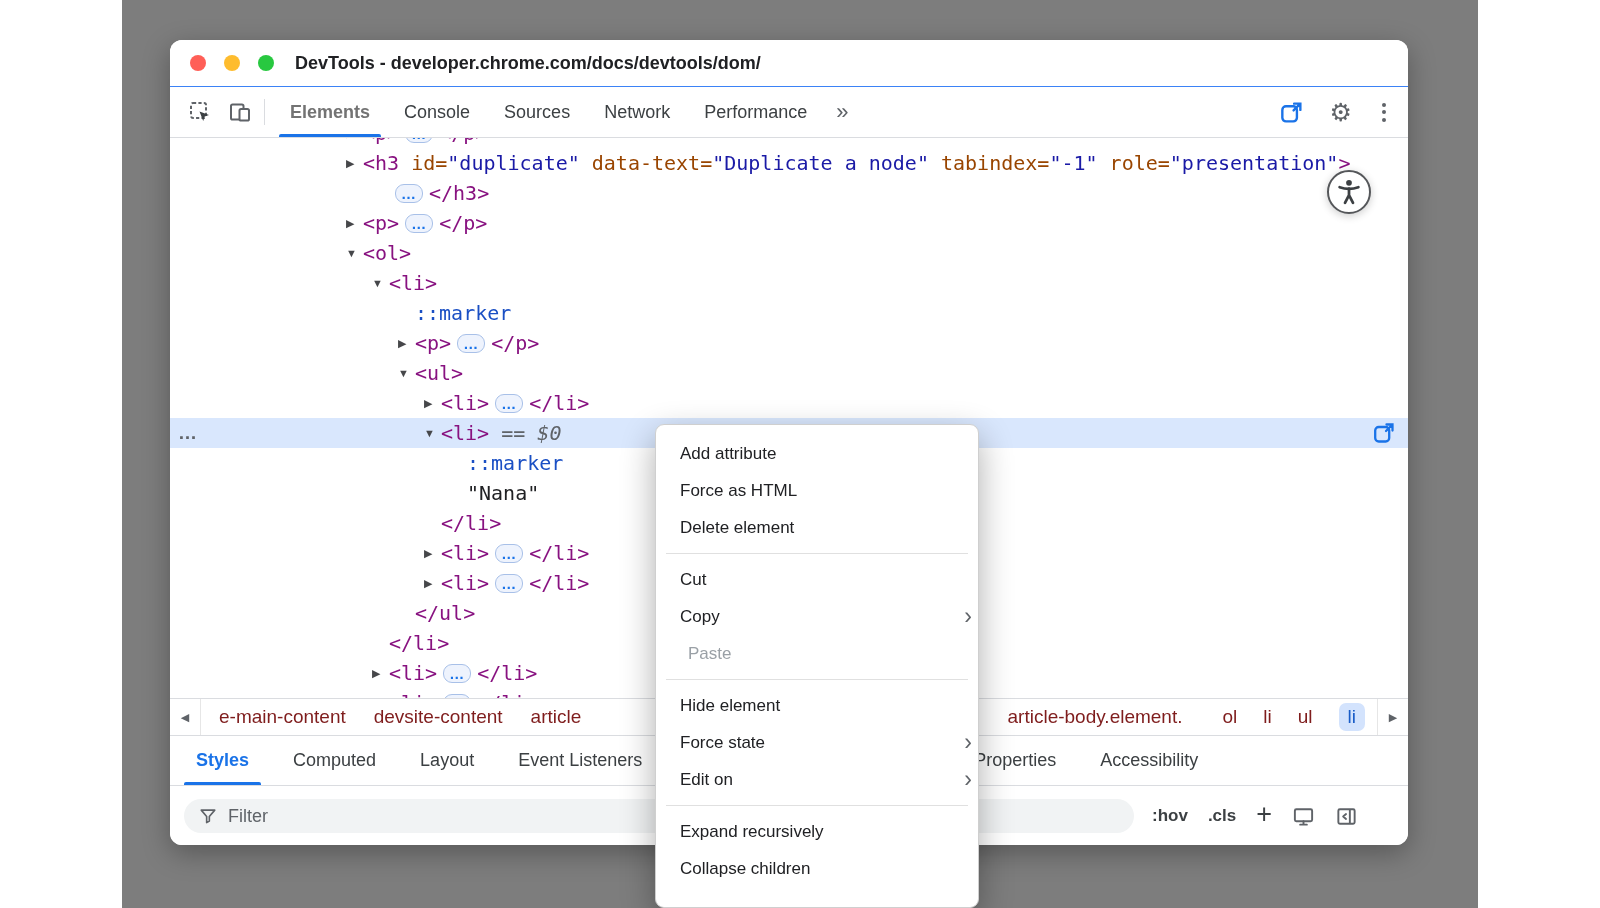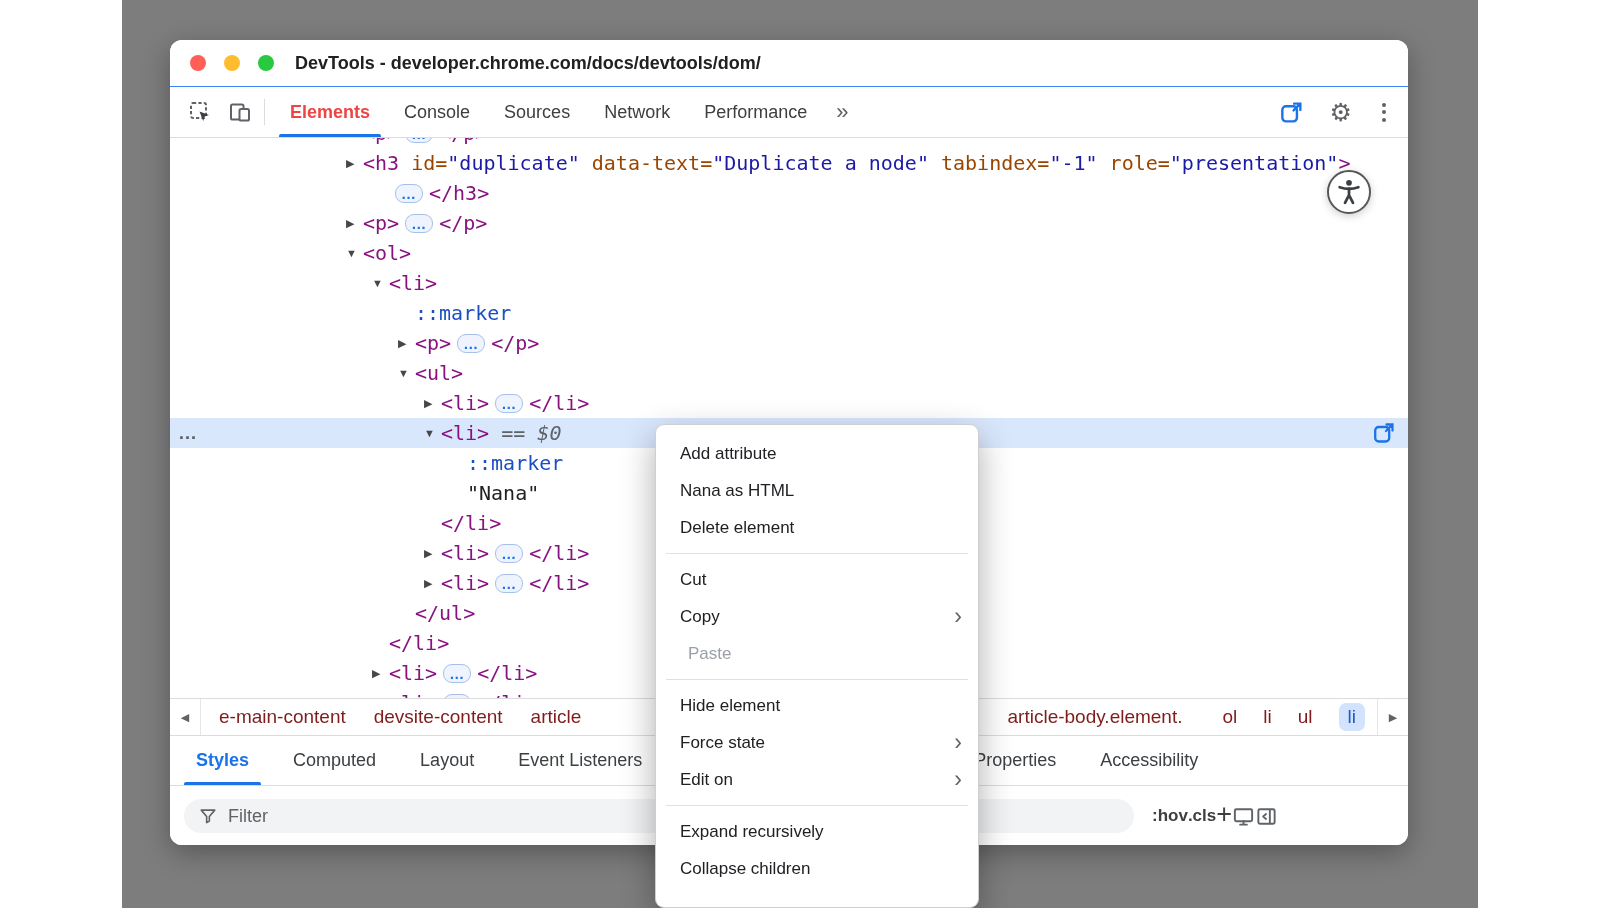--- a/index.html
+++ b/index.html
@@ -15,21 +15,21 @@
   .lights{position:absolute;left:20px;top:0;height:100%;display:flex;align-items:center;gap:18px;}
   .light{width:16px;height:16px;border-radius:50%;display:inline-block;}
   .light.red{background:#ff5f57;}.light.yellow{background:#febc2e;}.light.green{background:#28c840;}
   .wtitle{margin-left:125px;font-size:18px;font-weight:700;color:#202124;}
 
   .toolbar{height:50px;display:flex;align-items:stretch;border-bottom:1px solid #dadce0;position:relative;background:#fff;}
   .tb-icons{display:flex;align-items:center;gap:16px;padding:0 10px 0 18px;}
   .tb-sep{width:1px;height:26px;background:#dadce0;align-self:center;margin:0 8px 0 2px;}
   #tab-strip{display:flex;align-items:stretch;}
   .ttab{display:flex;align-items:center;padding:0 17px;font-size:18px;color:#3c4043;position:relative;}
-  .ttab.selected{color:#ef4444;font-weight:700;}
+  .ttab.selected{color:#737373;font-weight:700;}
   .ttab.selected::after{content:"";position:absolute;left:6px;right:6px;bottom:0;height:3px;background:#1a73e8;border-radius:2px 2px 0 0;}
   .ttab.more{font-size:22px;color:#5f6368;padding:0 12px;}
   .tb-right{position:absolute;right:18px;top:0;height:100%;display:flex;align-items:center;gap:26px;}
   .gear{font-size:25px;color:#5f6368;line-height:1;}
   .kebab{display:flex;flex-direction:column;gap:3.5px;padding:4px;}
   .kebab i{width:4px;height:4px;border-radius:50%;background:#5f6368;}
 
   
   .tree{position:absolute;left:0;right:0;top:98px;height:560px;overflow:hidden;
         font-family:"DejaVu Sans Mono",monospace;font-size:20px;background:#fff;}
@@ -80,29 +80,29 @@
 
   
   .filterbar{position:absolute;left:0;right:0;top:747px;height:58px;display:flex;align-items:center;
              background:#fff;padding:0 14px;box-sizing:border-box;}
   .filter-wrap{position:relative;flex:0 0 950px;height:34px;}
   .filter-input{width:100%;height:100%;box-sizing:border-box;border:none;outline:none;background:#f1f3f4;
                 border-radius:17px;padding:0 16px 0 44px;font-size:18px;color:#202124;
                 font-family:"Liberation Sans",sans-serif;}
   .filter-input::placeholder{color:#5f6368;}
   .funnel{position:absolute;left:15px;top:8px;width:18px;height:18px;}
-  .fb-right{display:flex;align-items:center;margin-left:18px;color:#3c4043;font-size:17px;font-weight:600;}
+  .fb-right{display:flex;align-items:center;gap:20px;margin-left:18px;color:#3c4043;font-size:17px;font-weight:600;}
   .plus{font-size:27px;font-weight:400;color:#3c4043;margin-top:-3px;}
   .fb-icon{display:flex;align-items:center;}
 
   
   .menu{position:absolute;left:655px;top:424px;width:324px;height:484px;background:#fff;
         border:1px solid #cfcfcf;border-radius:9px;box-shadow:0 12px 34px rgba(0,0,0,.32);
         z-index:40;padding-top:10px;overflow:hidden;font-size:17px;color:#202124;box-sizing:border-box;}
-  .mitem{height:37px;display:flex;align-items:center;padding:0 16px 0 24px;}
+  .mitem{height:37px;display:flex;align-items:center;padding:0 6px 0 24px;}
   .mitem.hl{background:#4f8ef7;color:#fff;margin:0 7px;padding-left:17px;border-radius:6px;}
   .mitem.dis{color:#9aa0a6;margin-left:8px;}
   .chev{margin-left:auto;color:#5f6368;font-size:23px;line-height:1;font-weight:400;}
   .msep{height:1px;background:#e0e0e0;margin:7px 10px;}
 </style>
 </head>
 <body>
 
 <div class="stage">
   <div class="backdrop"></div>
@@ -246,21 +246,21 @@
         </span>
       </div>
     </div>
   </div>
 
   <div class="menu" id="context-menu">
       <div class="mitem">
         <span class="mlabel">Add attribute</span>
       </div>
       <div class="mitem">
-        <span class="mlabel">Nana as HTML</span>
+        <span class="mlabel">Force as HTML</span>
       </div>
       <div class="mitem">
         <span class="mlabel">Delete element</span>
       </div>
       <div class="msep"></div>
       <div class="mitem">
         <span class="mlabel">Cut</span>
       </div>
       <div class="mitem">
         <span class="mlabel">Copy</span>

